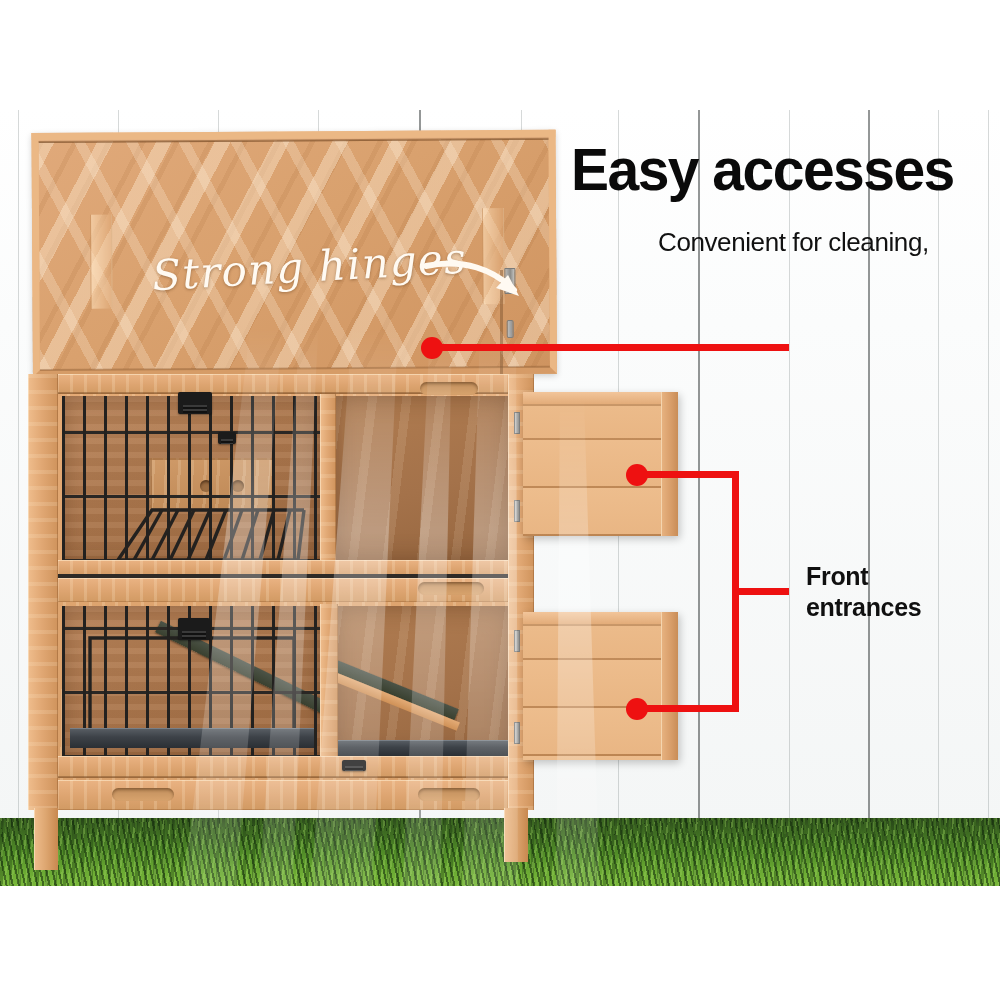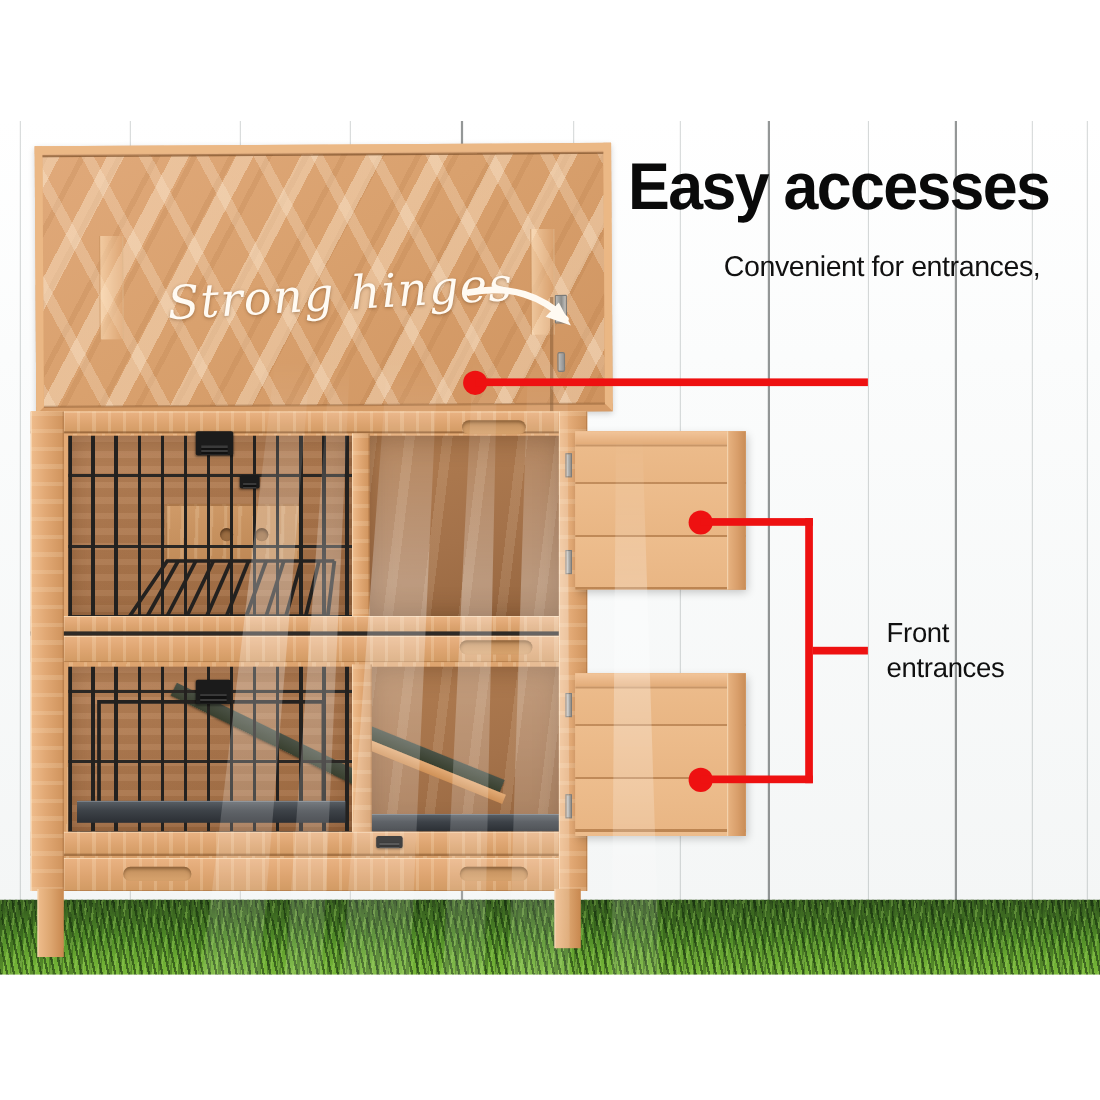--- a/index.html
+++ b/index.html
@@ -347,30 +347,30 @@
       <polygon points="300,330 318,330 292,900 258,900"></polygon>
       <polygon points="352,330 398,330 372,900 310,900"></polygon>
       <polygon points="430,330 452,330 440,900 402,900"></polygon>
       <polygon points="480,330 516,330 518,900 462,900"></polygon>
       <polygon points="560,400 584,400 600,900 556,900"></polygon>
     </g>
   </svg>
 
   <div class="headline">Easy accesses</div>
   <div class="subhead">
-    <div>Convenient for entrances,</div>
+    <div>Convenient for cleaning,</div>
   </div>
 
   <div class="red-dot" style="left:421px;top:337px;"></div>
   <div class="red-line" style="left:432px;top:344px;width:357px;height:7px;"></div>
 
   <div class="red-dot" style="left:626px;top:464px;"></div>
   <div class="red-line" style="left:637px;top:471px;width:102px;height:7px;"></div>
   <div class="red-dot" style="left:626px;top:698px;"></div>
   <div class="red-line" style="left:637px;top:705px;width:102px;height:7px;"></div>
   <div class="red-line" style="left:732px;top:471px;width:7px;height:241px;"></div>
   <div class="red-line" style="left:739px;top:588px;width:50px;height:7px;"></div>
-  <div class="callout-label" style="left:806px;top:561px;">
+  <div class="callout-label" style="left:806px;top:561px;font-weight:bold;">
     <div>Front</div>
     <div>entrances</div>
   </div>
 
 </div>
 
 </body></html>

